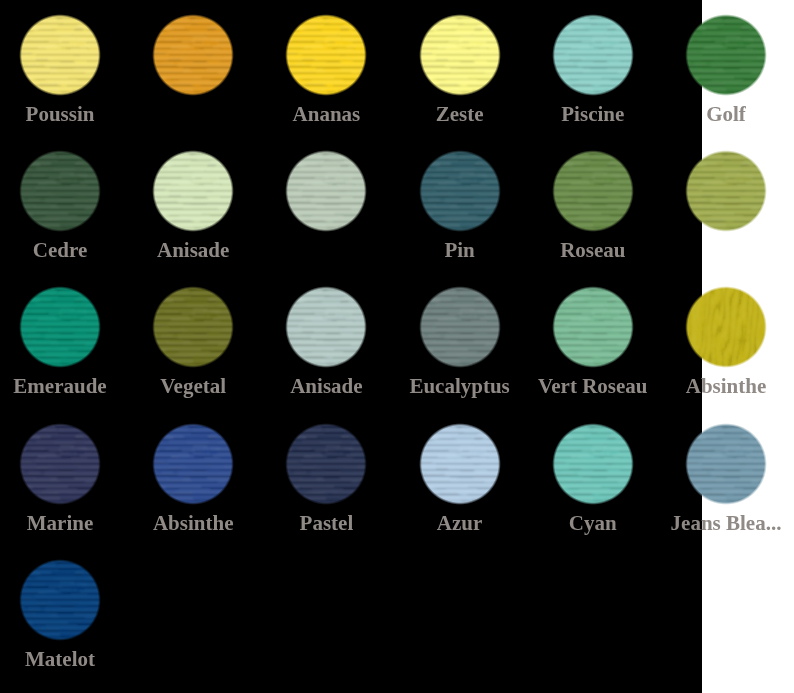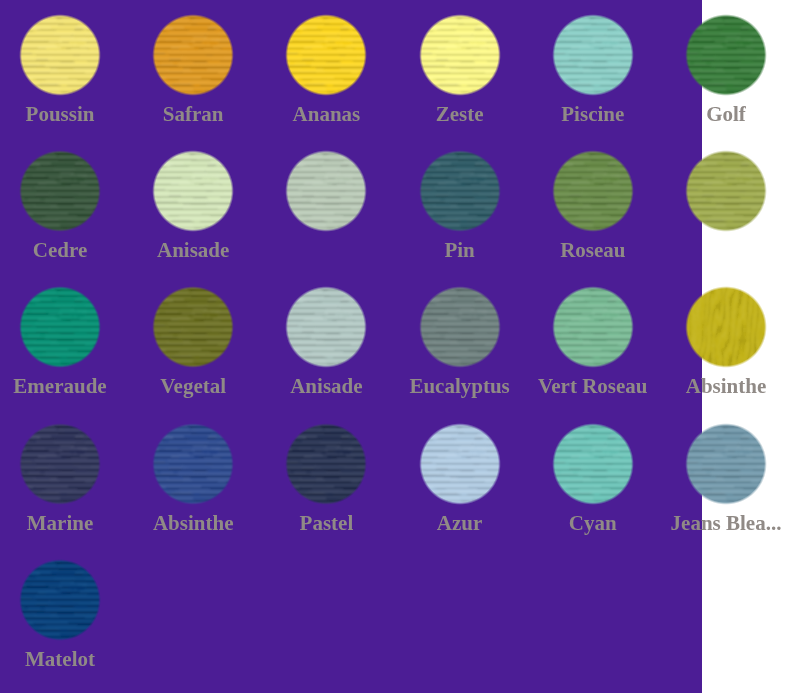--- a/index.html
+++ b/index.html
@@ -1,21 +1,21 @@
 <!DOCTYPE html>
 <html><head>
 <meta charset="utf-8">
 <title>Fabric Colour Swatch Chart</title>
 <style>
   html,body{margin:0;padding:0;}
   body{
     width:794px;height:693px;background:#ffffff;overflow:hidden;
     font-family:"Liberation Serif",serif;
   }
-  .grid{position:relative;width:702px;height:693px;background:#4c1d95;}
+  .grid{position:relative;width:702px;height:693px;background:#000000;}
   .cell{position:absolute;width:134px;}
   .swatch{
     --hl:255,255,255;
     position:relative;width:84px;height:84px;
     margin:-3px auto 0;overflow:hidden;
     -webkit-mask-image:radial-gradient(circle 42px at 50% 50%, #000 0px, #000 38.2px, rgba(0,0,0,0) 40.8px);
     mask-image:radial-gradient(circle 42px at 50% 50%, #000 0px, #000 38.2px, rgba(0,0,0,0) 40.8px);
   }
   .swatch .tex{
     display:block;position:absolute;left:-14px;right:-14px;top:-14px;bottom:-14px;
@@ -80,21 +80,20 @@
   <div class="cell" style="left:-7px;top:16px">
     <div class="swatch" style="background: rgb(246, 229, 107);">
         <span class="tex"></span>
       </div>
     <div class="label" style="color: rgb(144, 138, 134);">Poussin</div>
   </div>
   <div class="cell" style="left:126.2px;top:16px">
     <div class="swatch" style="background: rgb(224, 148, 17);">
         <span class="tex"></span>
       </div>
-    <div class="label" style="color: rgb(144, 138, 134);">Safran</div>
   </div>
   <div class="cell" style="left:259.4px;top:16px">
     <div class="swatch" style="background: rgb(255, 214, 18);">
         <span class="tex"></span>
       </div>
     <div class="label" style="color: rgb(144, 138, 134);">Ananas</div>
   </div>
   <div class="cell" style="left:392.6px;top:16px">
     <div class="swatch" style="background: rgb(255, 251, 128);">
         <span class="tex"></span>

